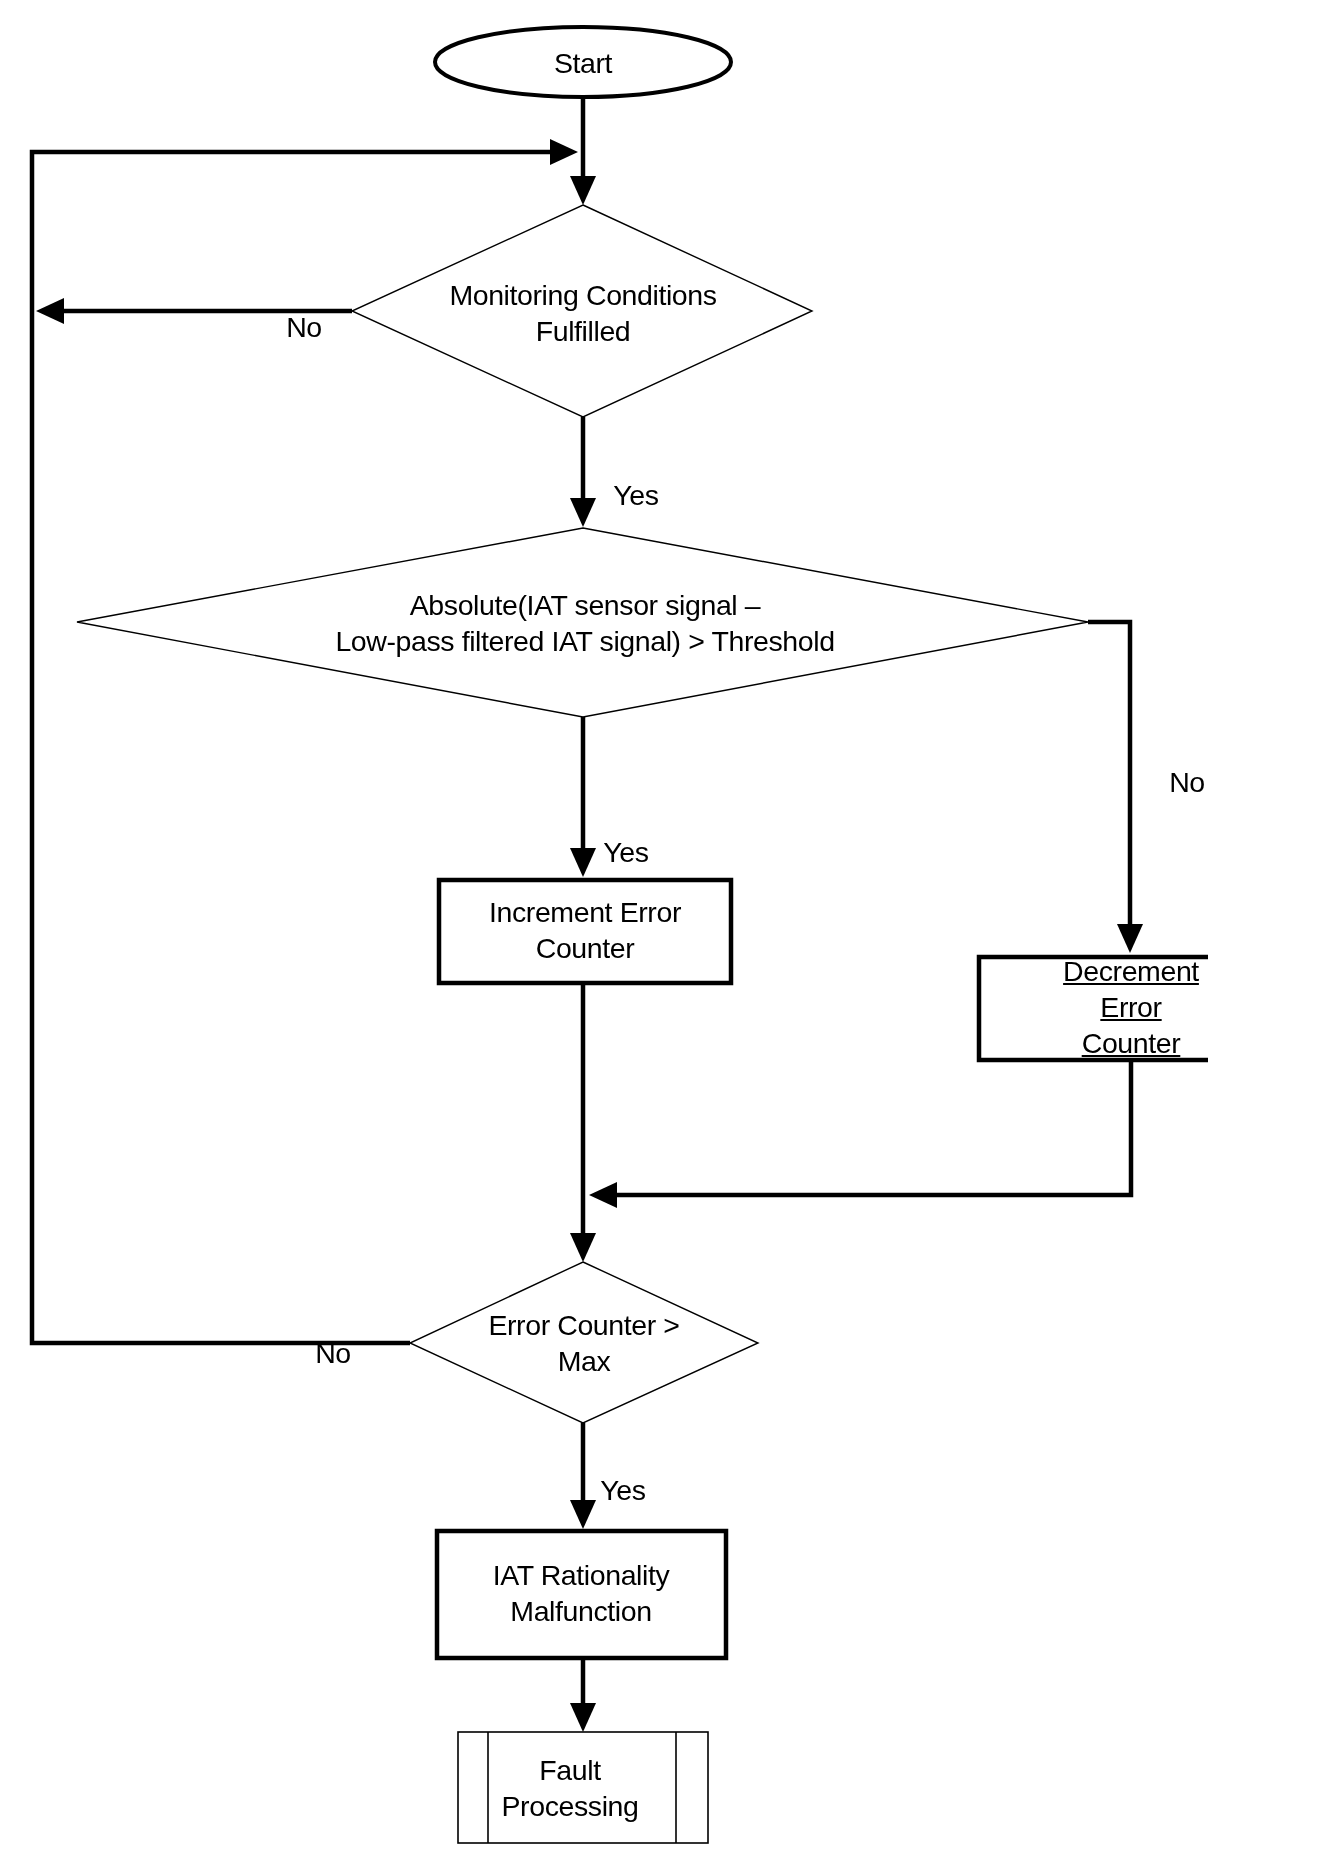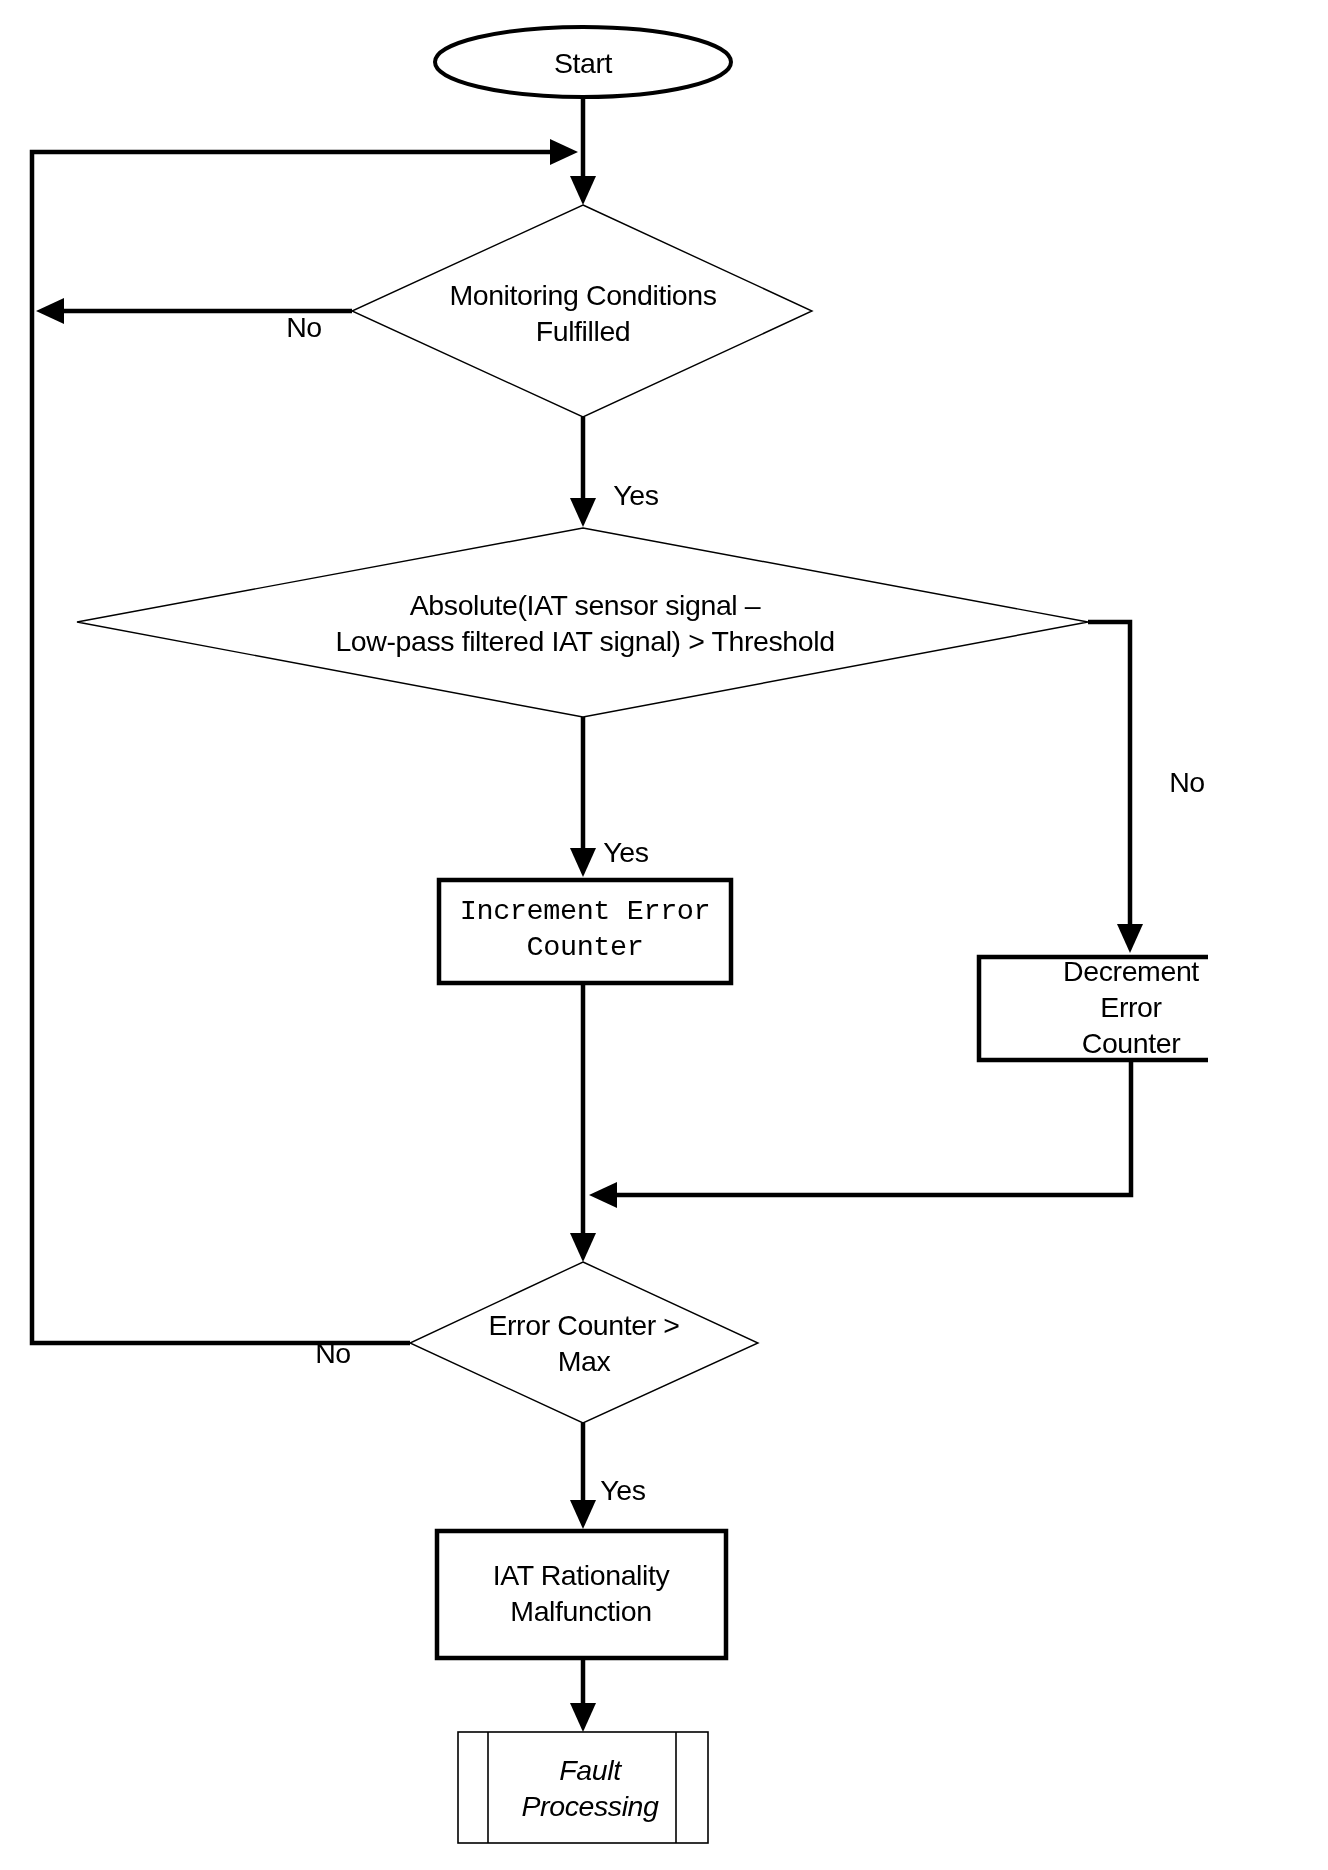--- a/index.html
+++ b/index.html
@@ -103,33 +103,33 @@
   </svg>
 
   <div class="node-label" style="left:583px; top:63px;">Start</div>
 
   <div class="node-label" style="left:585px; top:623px;">Absolute(IAT sensor signal –
 Low-pass filtered IAT signal) &gt; Threshold</div>
 
   <div class="node-label" style="left:583px; top:313px;">Monitoring Conditions
 Fulfilled</div>
 
-  <div class="node-label" style="left:585px; top:930px;font-family:Liberation Mono, monospace;">Increment Error
+  <div class="node-label" style="left:585px; top:930px;">Increment Error
 Counter</div>
 
-  <div class="node-label" style="left:1131px; top:1007px;">Decrement Error
+  <div class="node-label" style="left:1131px; top:1007px;text-decoration:underline;">Decrement Error
 Counter</div>
 
   <div class="node-label" style="left:581px; top:1593px;">IAT Rationality
 Malfunction</div>
 
   <div class="node-label" style="left:584px; top:1343px;">Error Counter &gt;
 Max</div>
 
-  <div class="node-label" style="left:590px; top:1788px;font-style:italic;">Fault
+  <div class="node-label" style="left:570px; top:1788px;">Fault
 Processing</div>
 
   <div class="edge-label" style="left:304px; top:295px;">No</div>
 
   <div class="edge-label" style="left:636px; top:463px;">Yes</div>
 
   <div class="edge-label" style="left:1187px; top:750px;">No</div>
 
   <div class="edge-label" style="left:626px; top:820px;">Yes</div>
 

